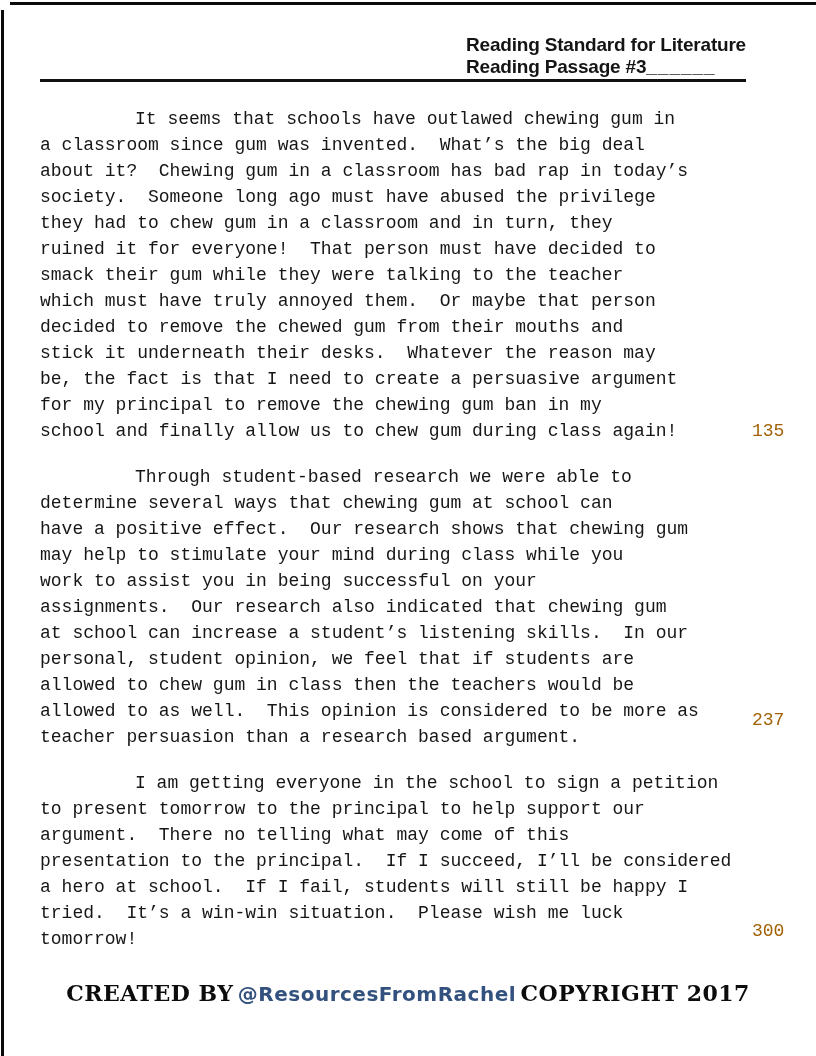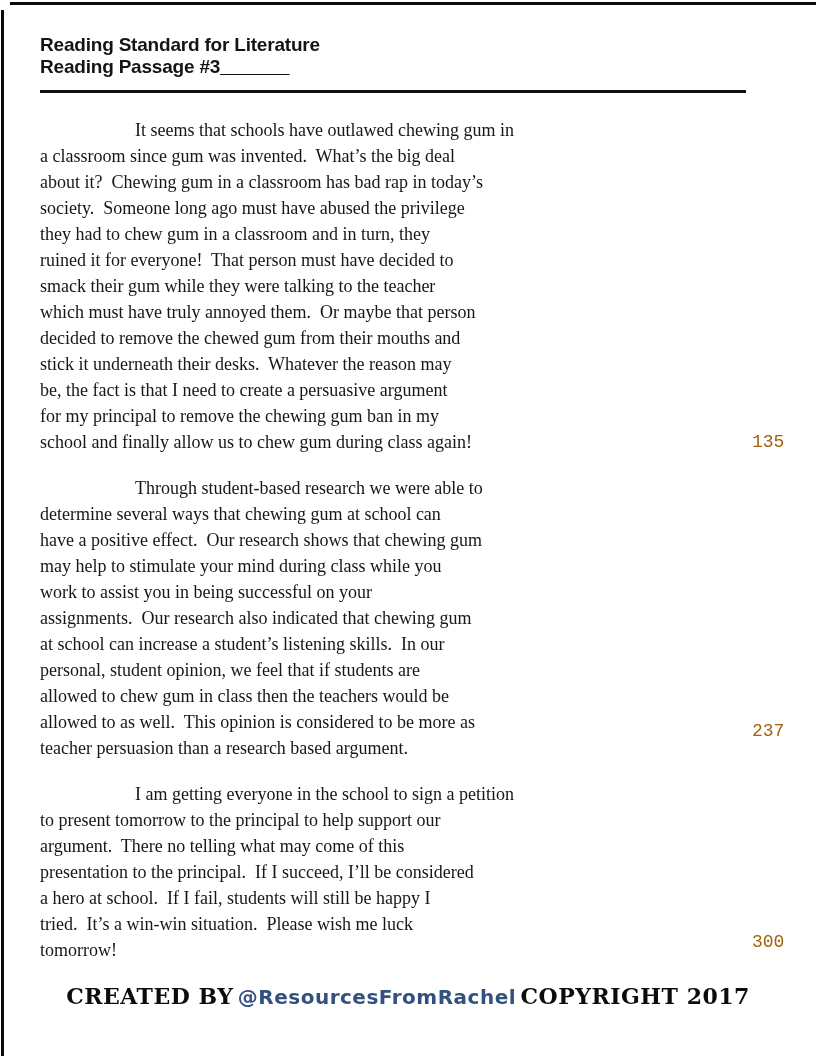--- a/index.html
+++ b/index.html
@@ -18,74 +18,74 @@
     position: absolute; top: 2px; left: 10px; right: 0;
     height: 3px; background: #0a0a0a;
   }
   .border-left {
     position: absolute; top: 10px; left: 1px; bottom: 0;
     width: 3px; background: #0a0a0a;
   }
 
   .header {
     display: flex;
-    justify-content: space-between;
+    justify-content: flex-end;
     align-items: flex-end;
     margin: 34px 70px 0 40px;
     width: 706px;
     box-sizing: border-box;
     border-bottom: 3px solid #111;
-    padding-bottom: 12px;
+    padding-bottom: 1px;
     font-family: "Liberation Sans", sans-serif;
     font-weight: 700;
     font-size: 19px;
     line-height: 22px;
     letter-spacing: -0.2px;
   }
   .header .right { text-align: right; }
-  .blank-underscores { letter-spacing: 1px; text-decoration: underline; }
+  .blank-underscores { letter-spacing: 1px; }
 
   .title {
     margin: 20px 0 0 0;
     text-align: center;
     font-family: "Liberation Mono", "DejaVu Sans Mono", monospace;
     font-weight: 700;
     font-size: 22px;
     line-height: 30px;
     letter-spacing: 0.5px;
     color: #111;
   }
 
   .passage { margin: 24px 0 0 40px; width: 706px; }
   .para { position: relative; margin: 0 0 20px 0; }
   .para:last-child { margin-bottom: 8px; }
   .para-text {
     margin: 0;
     white-space: pre-wrap;
     text-indent: 95px;
-    font-family: Liberation Serif, serif;
+    font-family: Liberation Mono, monospace;
     font-size: 18px;
     line-height: 26px;
     color: #161616;
   }
   .count {
     position: absolute;
     left: calc(100% + 6px);
     font-family: "Liberation Mono", "DejaVu Sans Mono", monospace;
     font-size: 18px;
     line-height: 26px;
     color: #a16207;
     white-space: nowrap;
   }
   .para:nth-child(1) .count { bottom: 0px; }
   .para:nth-child(2) .count { bottom: 17px; }
   .para:nth-child(3) .count { bottom: 8px; }
 
   .footer {
-    margin: 20px 0 0 0;
+    margin: 28px 0 0 0;
     width: 100%;
     text-align: center;
     white-space: nowrap;
   }
   .footer .stencil {
     font-family: "DejaVu Serif", "Liberation Serif", serif;
     font-weight: 700;
     font-size: 22px;
     letter-spacing: 0.5px;
     color: #0c0c0c;

